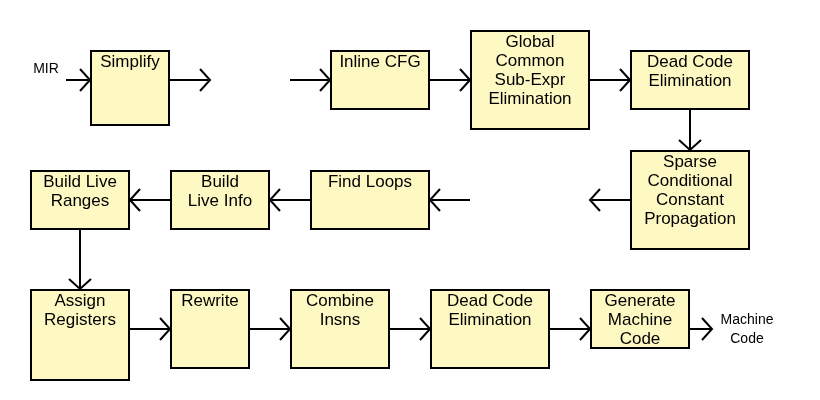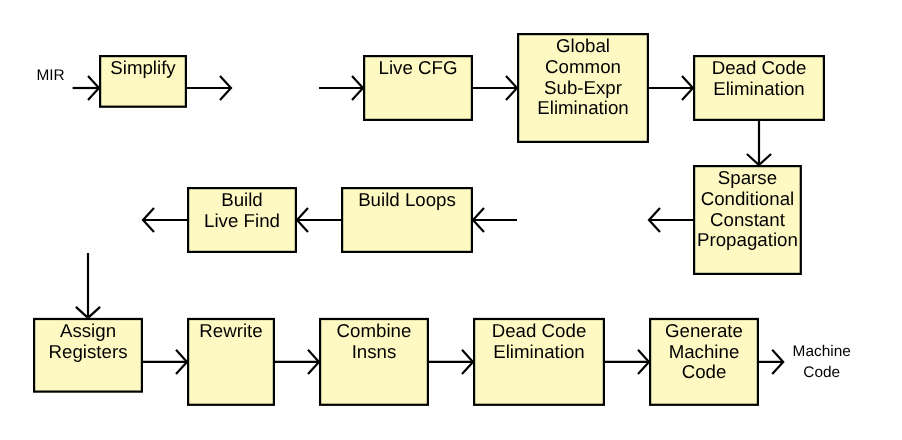--- a/index.html
+++ b/index.html
@@ -48,67 +48,71 @@
     <line class="edge" marker-end="url(#ah)" x1="250" y1="329" x2="290" y2="329"></line>
     <line class="edge" marker-end="url(#ah)" x1="390" y1="329" x2="430" y2="329"></line>
     <line class="edge" marker-end="url(#ah)" x1="550" y1="329" x2="590" y2="329"></line>
     <line class="edge" marker-end="url(#ah)" x1="690" y1="329" x2="712" y2="329"></line>
   </svg>
 
   <div class="free-label" style="left:20px;top:54px;width:52px;height:28px">
     <span class="lbl">MIR</span>
   </div>
 
-  <div class="node" style="left:90px;top:50px;width:80px;height:48px">
+  <div class="node" style="left:90px;top:50px;width:80px;height:76px">
     <span class="lbl">Simplify</span>
   </div>
   <div class="node" style="left:330px;top:50px;width:100px;height:60px">
-    <span class="lbl">Live CFG</span>
+    <span class="lbl">Inline CFG</span>
   </div>
   <div class="node" style="left:470px;top:30px;width:120px;height:100px">
     <span class="lbl">Global
 Common
 Sub-Expr
 Elimination</span>
   </div>
   <div class="node" style="left:630px;top:50px;width:120px;height:60px">
     <span class="lbl">Dead Code
 Elimination</span>
   </div>
 
-  <div class="node" style="left:630px;top:150px;width:99px;height:100px">
+  <div class="node" style="left:630px;top:150px;width:120px;height:100px">
     <span class="lbl">Sparse
 Conditional
 Constant
 Propagation</span>
   </div>
   <div class="node" style="left:310px;top:170px;width:120px;height:60px">
-    <span class="lbl">Build Loops</span>
+    <span class="lbl">Find Loops</span>
   </div>
   <div class="node" style="left:170px;top:170px;width:100px;height:60px">
     <span class="lbl">Build
-Live Find</span>
+Live Info</span>
+  </div>
+  <div class="node" style="left:30px;top:170px;width:100px;height:60px">
+    <span class="lbl">Build Live
+Ranges</span>
   </div>
 
-  <div class="node" style="left:30px;top:289px;width:100px;height:68px">
+  <div class="node" style="left:30px;top:289px;width:100px;height:92px">
     <span class="lbl">Assign
 Registers</span>
   </div>
   <div class="node" style="left:290px;top:289px;width:100px;height:80px">
     <span class="lbl">Combine
 Insns</span>
   </div>
   <div class="node" style="left:170px;top:289px;width:80px;height:80px">
     <span class="lbl">Rewrite</span>
   </div>
   <div class="node" style="left:430px;top:289px;width:120px;height:80px">
     <span class="lbl">Dead Code
 Elimination</span>
   </div>
-  <div class="node" style="left:590px;top:289px;width:100px;height:80px">
+  <div class="node" style="left:590px;top:289px;width:100px;height:60px">
     <span class="lbl">Generate
 Machine
 Code</span>
   </div>
 
   <div class="free-label" style="left:708px;top:300px;width:78px;height:58px">
     <span class="lbl">Machine
 Code</span>
   </div>
 

